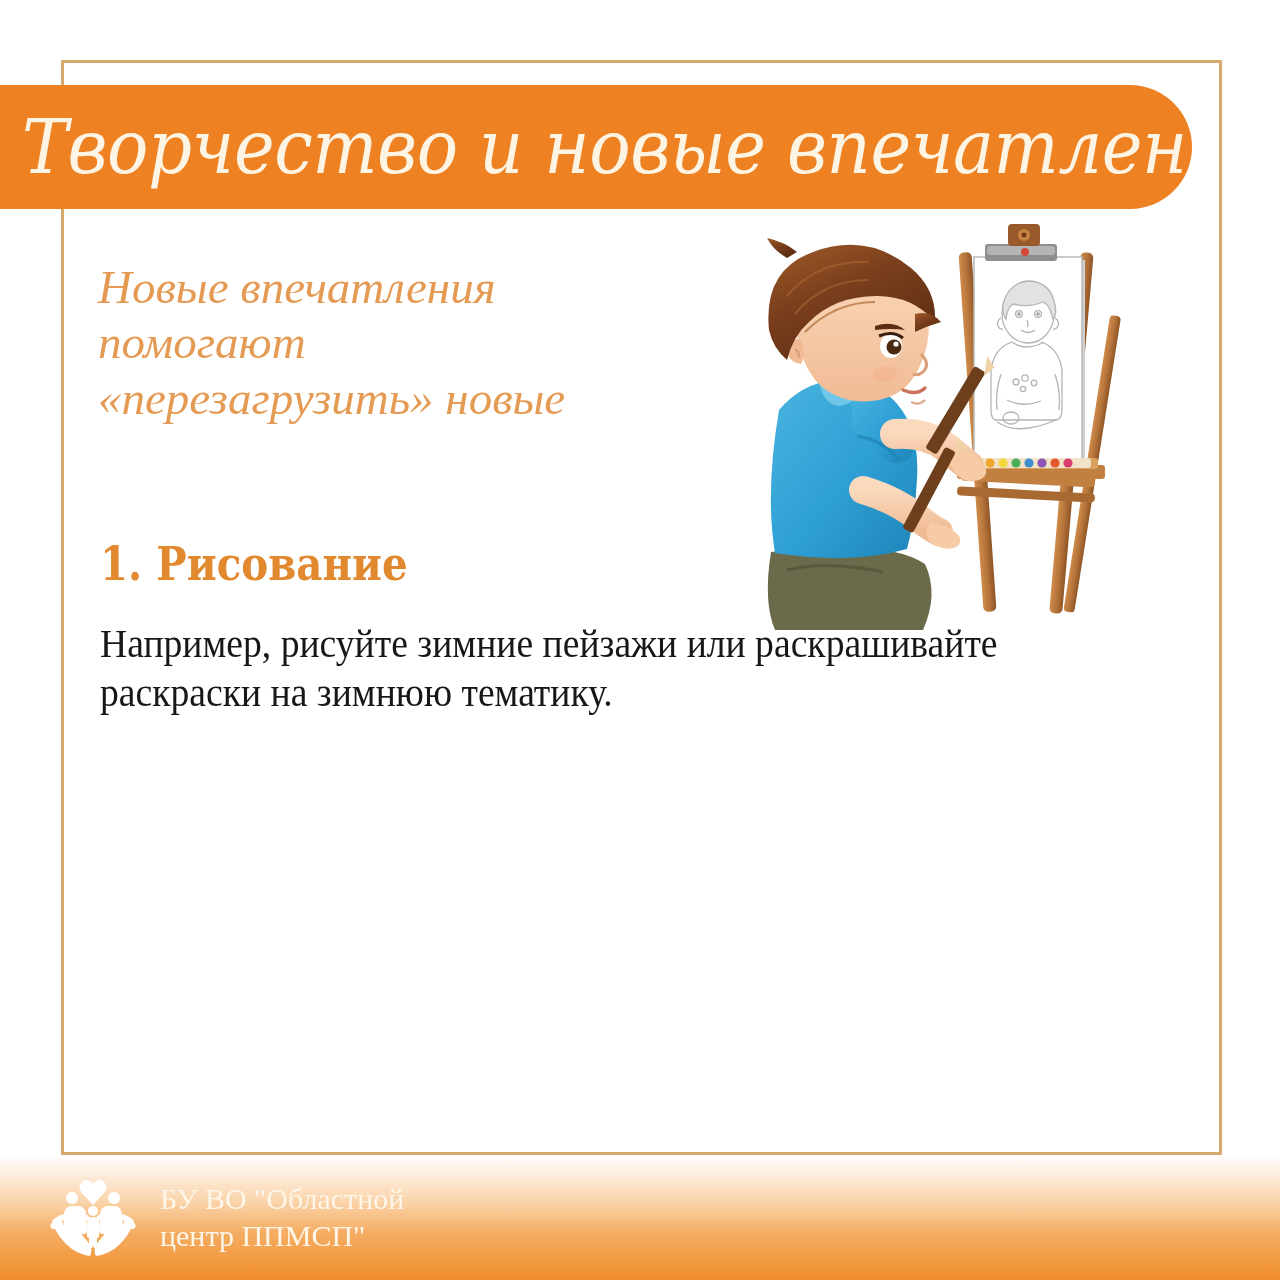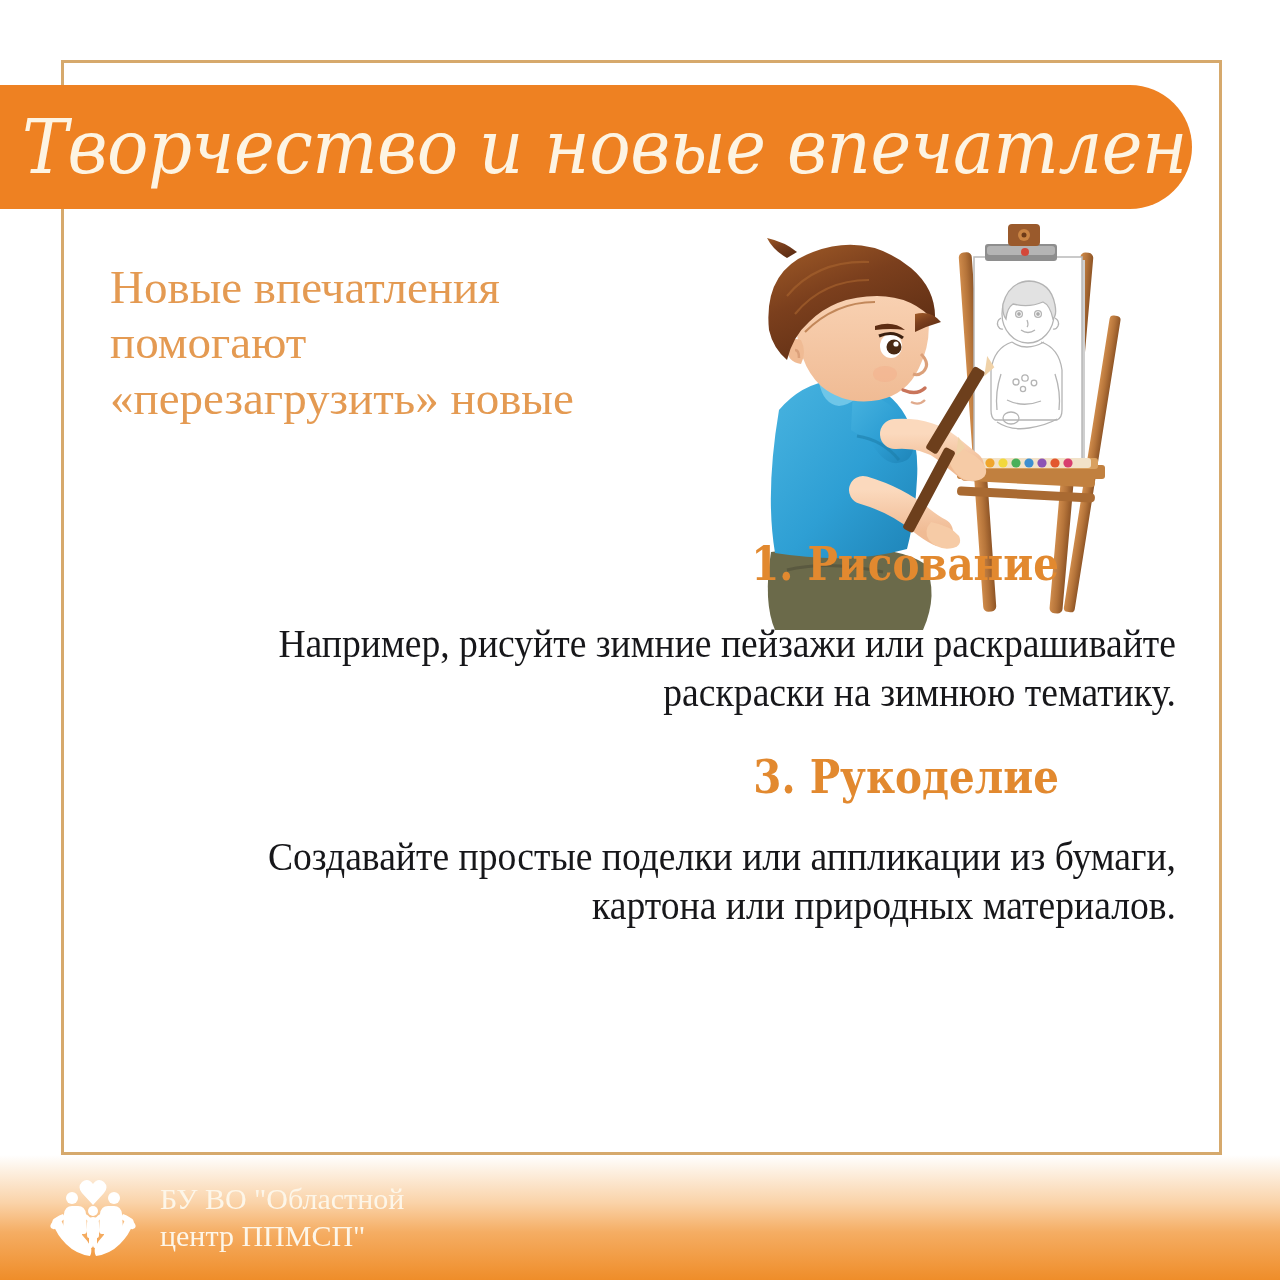--- a/index.html
+++ b/index.html
@@ -43,43 +43,44 @@
     letter-spacing:-0.5px;
     margin-left:42px;
     white-space:nowrap;
     transform:scaleX(.93);
     transform-origin:left center;
   }
 
   
   .subtitle{
     position:absolute;
-    left:110px;top:260px;
+    left:98px;top:260px;
     width:600px;
     color:#e49a52;
     font-family:"Liberation Serif",serif;
     font-size:47px;
     line-height:1.18;
+    font-style:italic;
   }
   .subtitle div{white-space:nowrap;}
 
   
   .illustration{
     position:absolute;
     left:735px;top:222px;
     width:460px;height:410px;
   }
 
   
   .sections{
     position:absolute;
     left:100px;top:538px;
     width:1115px;
   }
-  .sec{margin-bottom:6px;text-align:right;}
+  .sec{margin-bottom:6px;}
   .sec-head{
     color:#e2892f;
     font-family:"DejaVu Serif",serif;
     font-weight:bold;
     font-size:47px;
     line-height:1.12;
     letter-spacing:0px;
     transform:scaleX(.86);
     transform-origin:left center;
     white-space:nowrap;
@@ -287,28 +288,20 @@
         <div>Например, рисуйте зимние пейзажи или раскрашивайте</div>
         <div>раскраски на зимнюю тематику.</div>
       </div>
     </div>
 
     <div class="sp-2"></div>
 
 
     <div class="sp-2"></div>
 
-    <div class="sec">
-      <div class="sec-head">3. Рукоделие</div>
-      <div class="sp-1"></div>
-      <div class="sec-body">
-        <div>Создавайте простые поделки  или аппликации из бумаги,</div>
-        <div>картона или природных материалов.</div>
-      </div>
-    </div>
 
   </div>
 
   <div class="footer">
     <div class="logo">
       <svg viewBox="0 0 86 80" width="86" height="80" xmlns="http://www.w3.org/2000/svg">
         <g fill="#ffffff">
 
           <path d="M43 6 q-5-7-11-2 q-5 5 0 11 l11 12 l11-12 q5-6 0-11 q-6-5-11 2z"></path>
 

